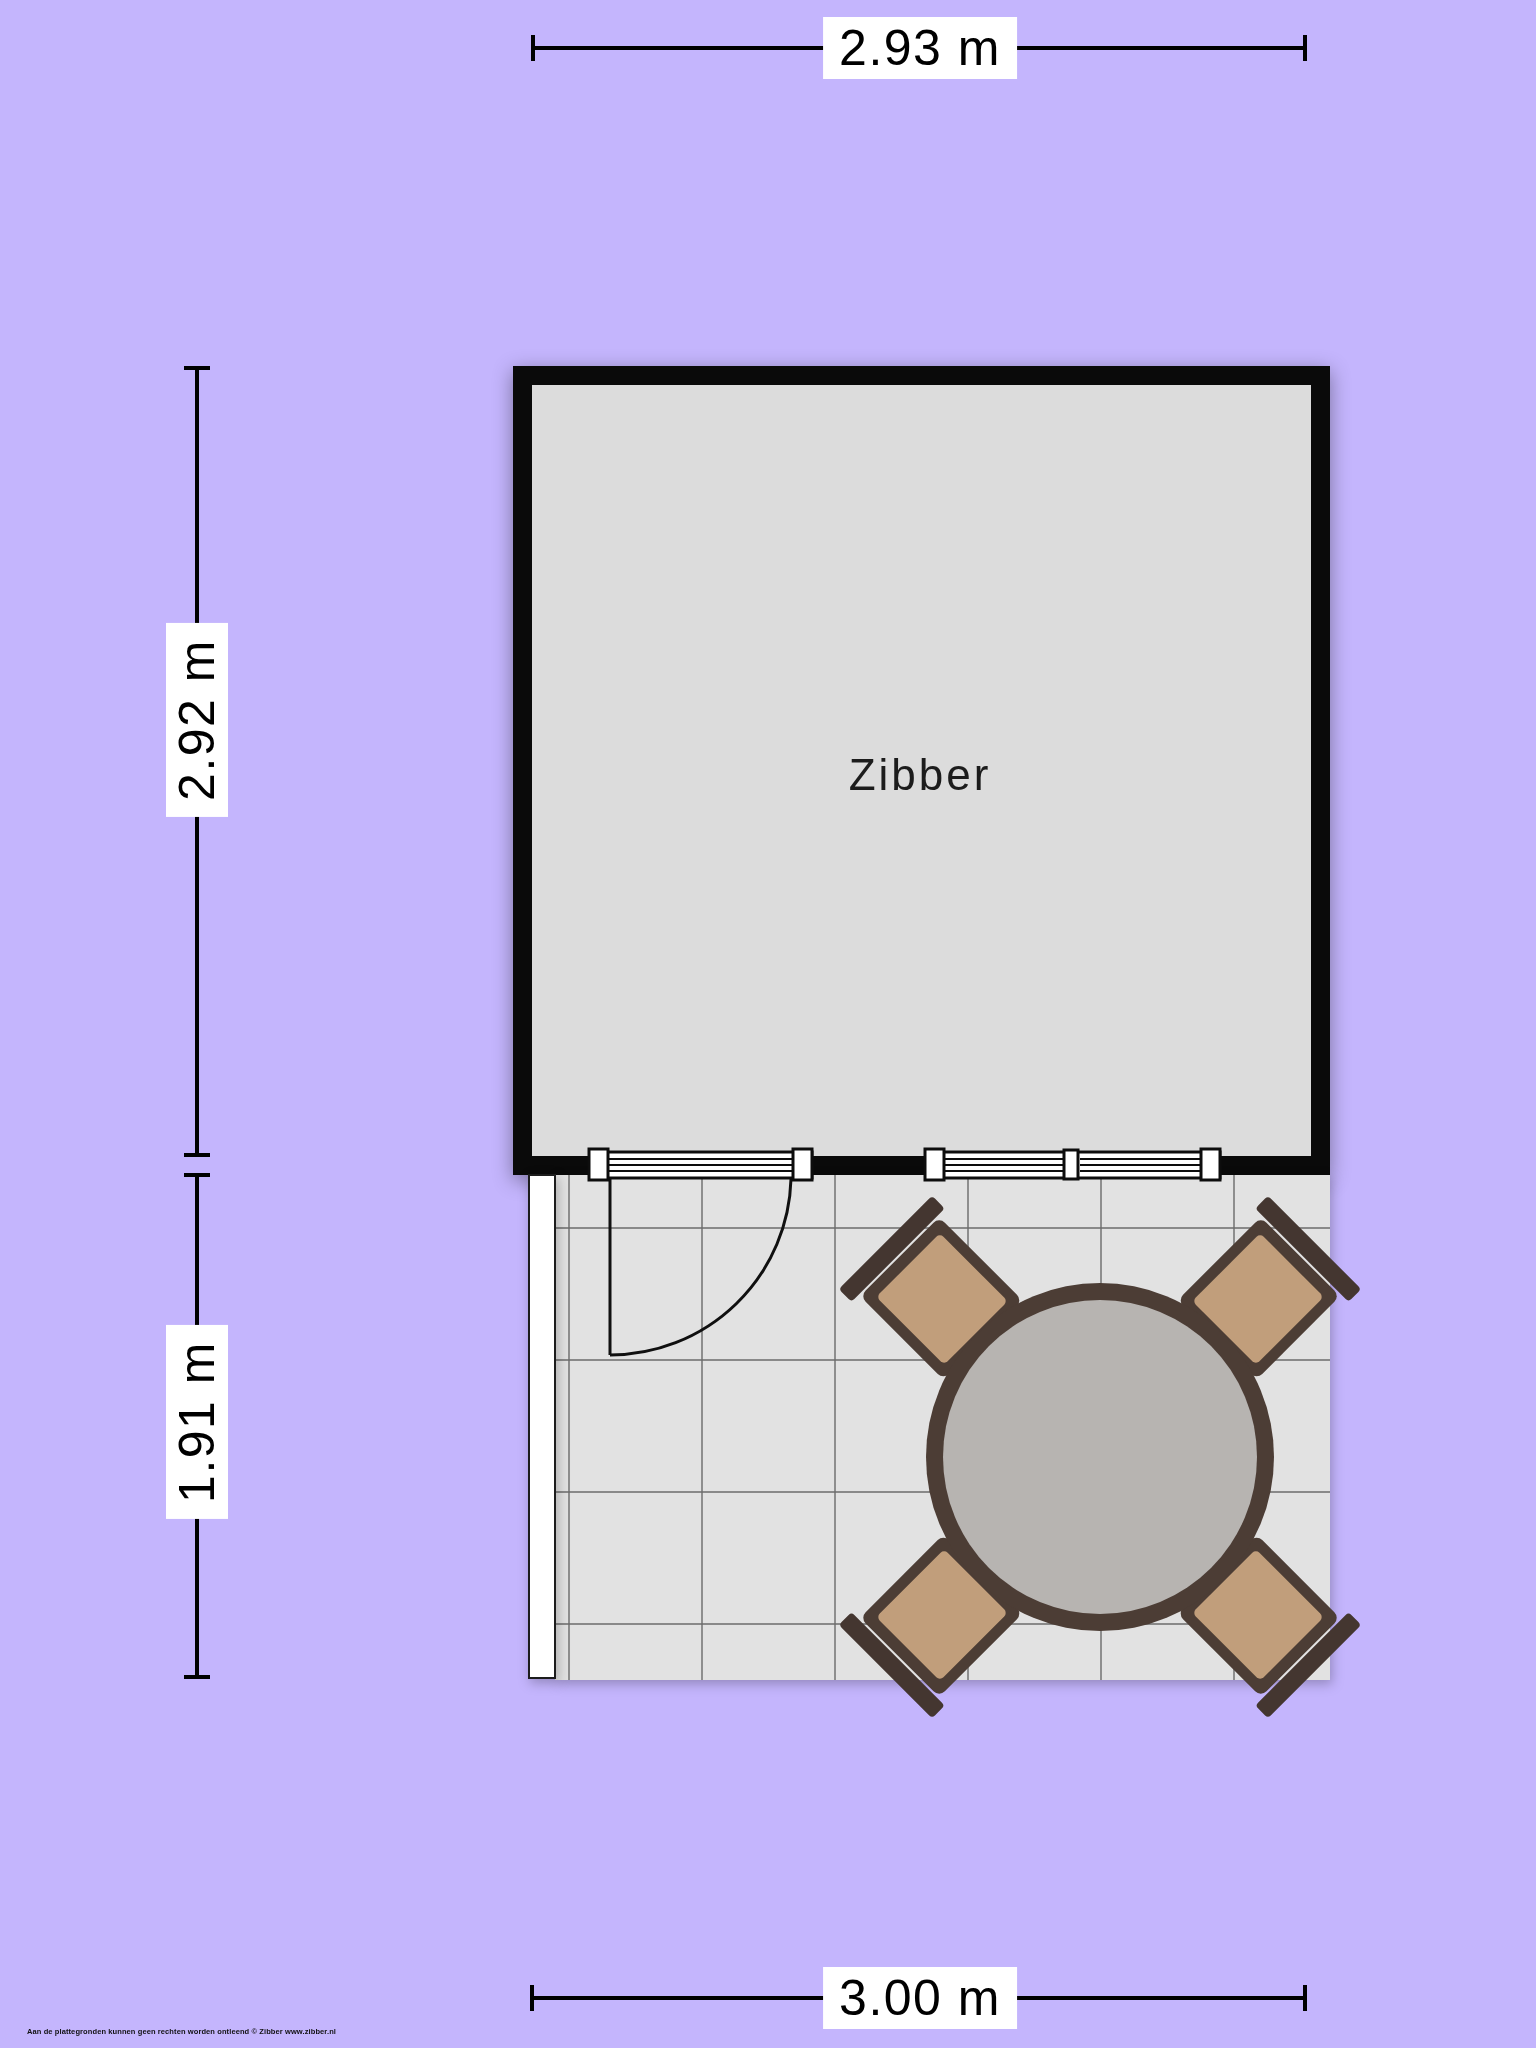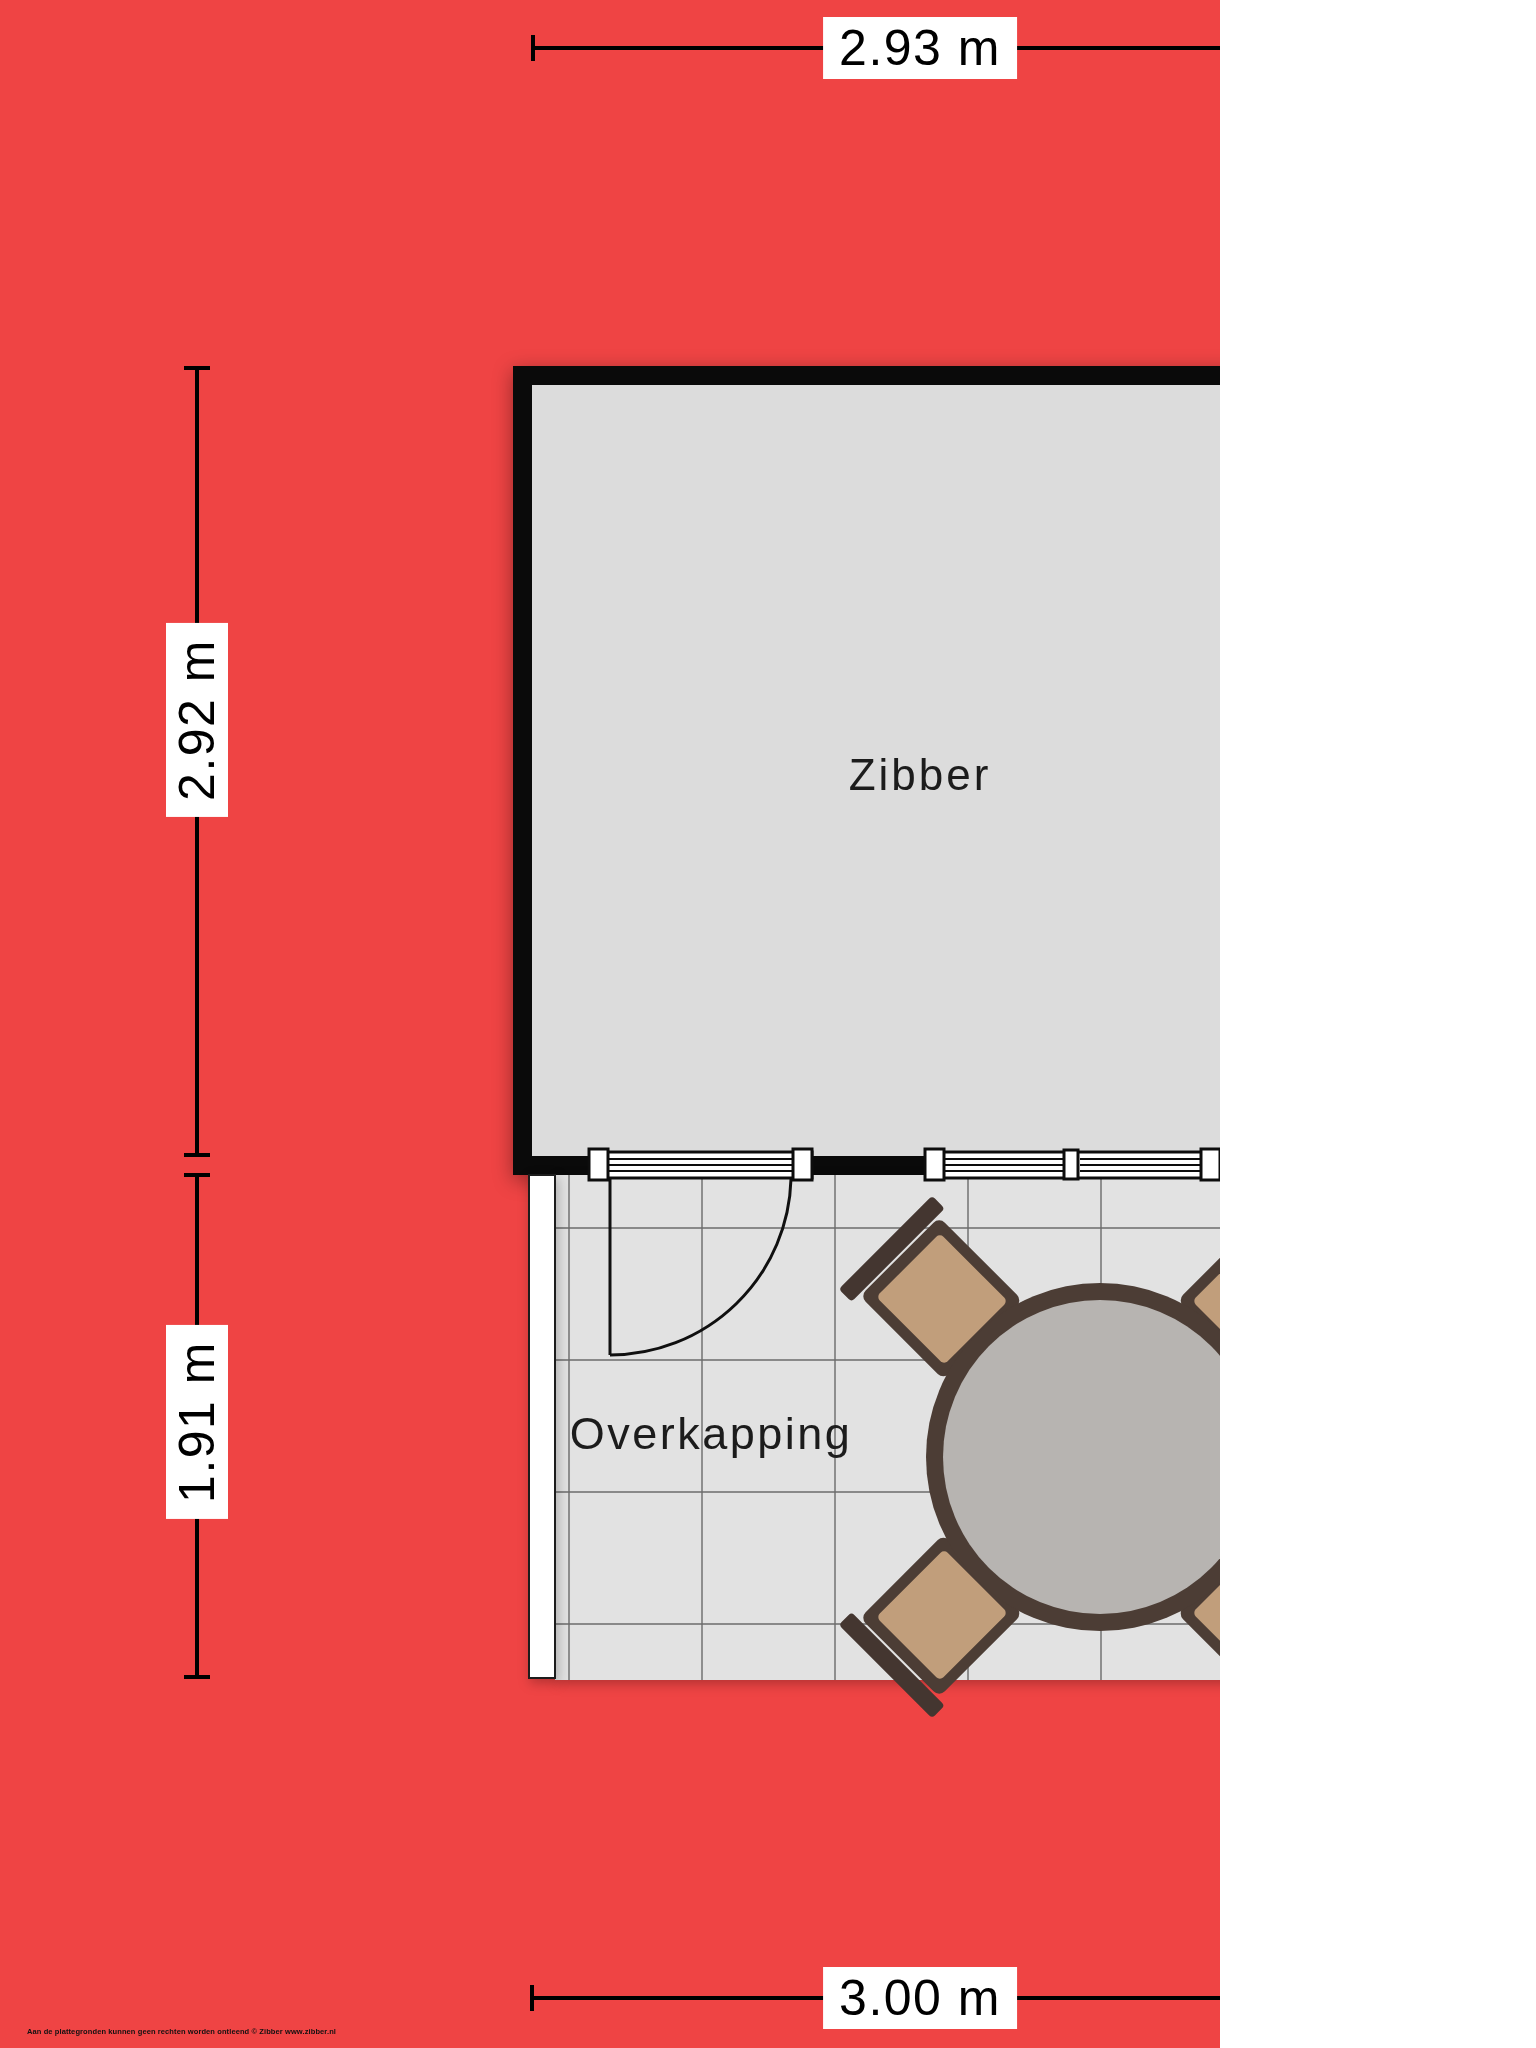--- a/index.html
+++ b/index.html
@@ -1,17 +1,17 @@
 <!DOCTYPE html>
 <html><head>
 <meta charset="utf-8">
 <style>
   html,body{margin:0;padding:0;background:#ffffff;}
   .page{
-    position:relative;width:1220px;height:2048px;background:#ef4444;
+    position:relative;width:1536px;height:2048px;background:#c4b5fd;
     font-family:"Liberation Sans", sans-serif;overflow:hidden;
   }
   svg.plan{position:absolute;left:0;top:0;width:1536px;height:2048px;}
 
   
   .wall{fill:#0a0a0a;}
   .shadow{filter:drop-shadow(0px 5px 10px rgba(0,0,0,0.38));}
   .shadow-soft{filter:drop-shadow(2px 4px 6px rgba(0,0,0,0.25));}
   .floor-berging{fill:#dcdcdc;}
   .floor-over{fill:#e2e2e2;}
@@ -152,17 +152,16 @@
   </div>
 
   <div>
     <div class="dim-line" style="left:532px;top:1996px;width:775px;height:4px;"></div>
     <div class="dim-tick" style="left:530px;top:1985px;width:4px;height:26px;"></div>
     <div class="dim-tick" style="left:1303px;top:1985px;width:4px;height:26px;"></div>
     <div class="dim-label" style="left:920px;top:1998px;">3.00 m</div>
   </div>
 
   <div class="room-label berging" style="left:920px;top:775px;">Zibber</div>
-  <div class="room-label overkapping" style="left:711px;top:1433px;">Overkapping</div>
 
   <div class="footer">Aan de plattegronden kunnen geen rechten worden ontleend © Zibber www.zibber.nl</div>
 
 </div>
 
 </body></html>

